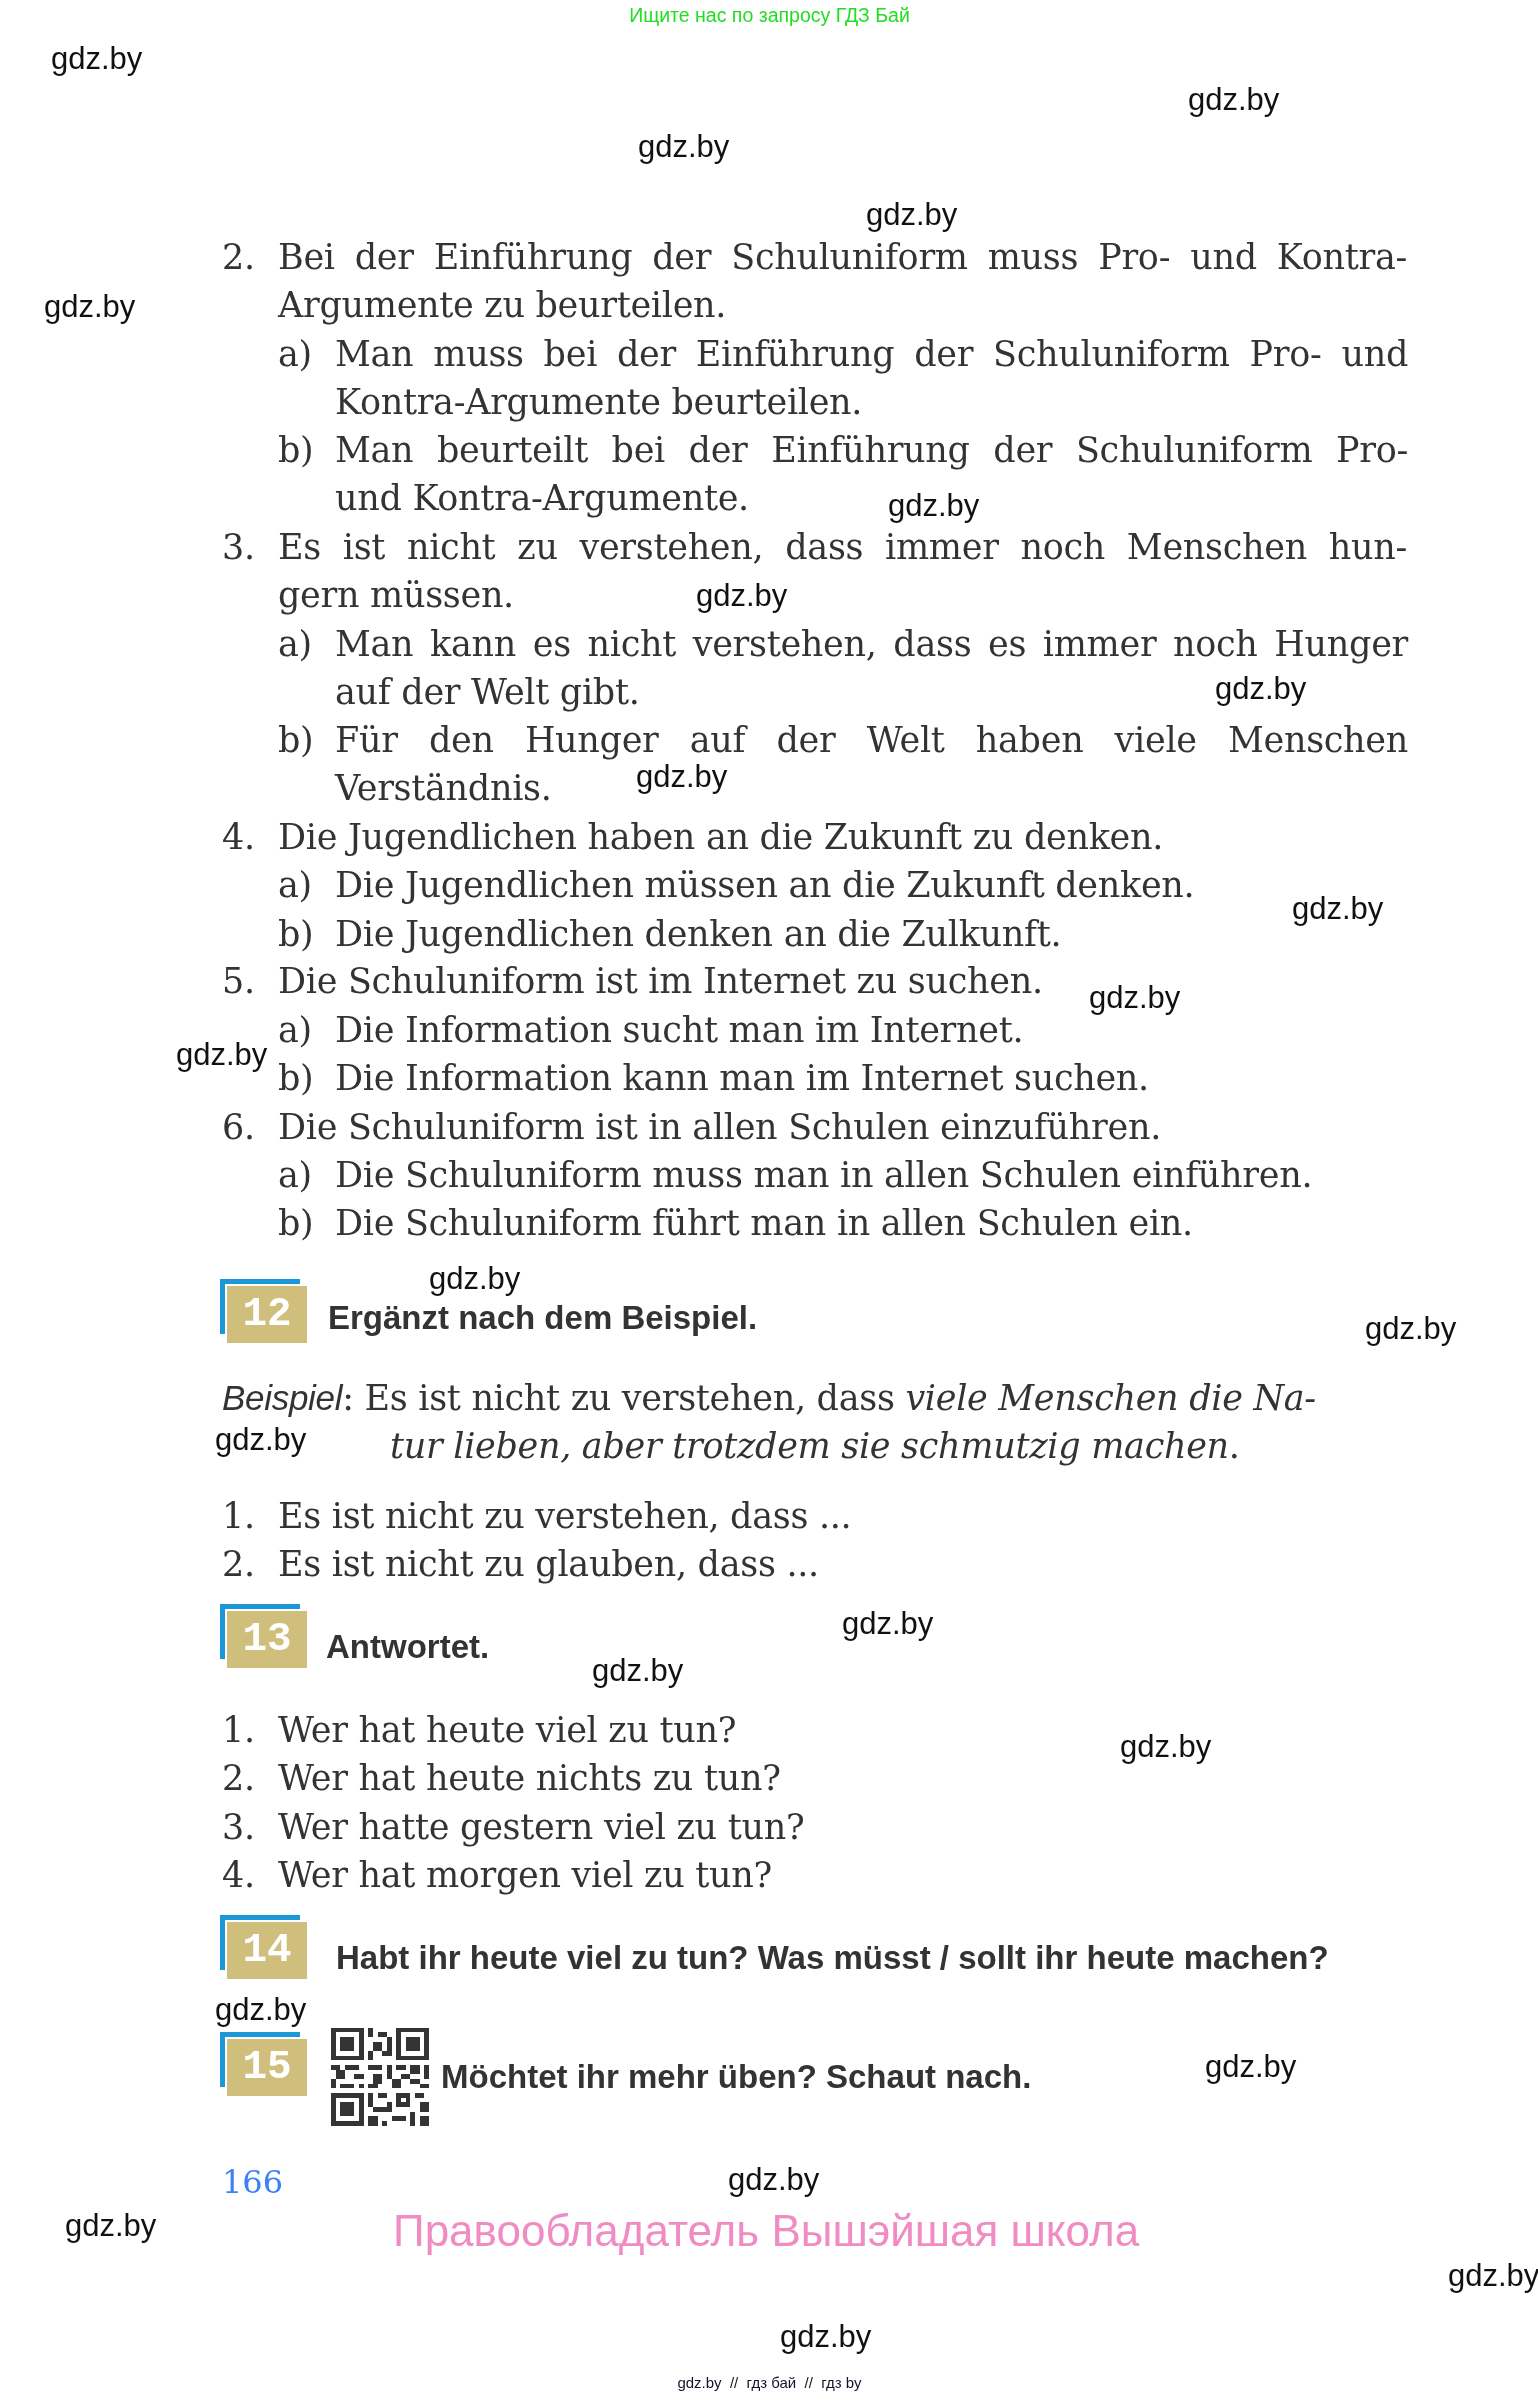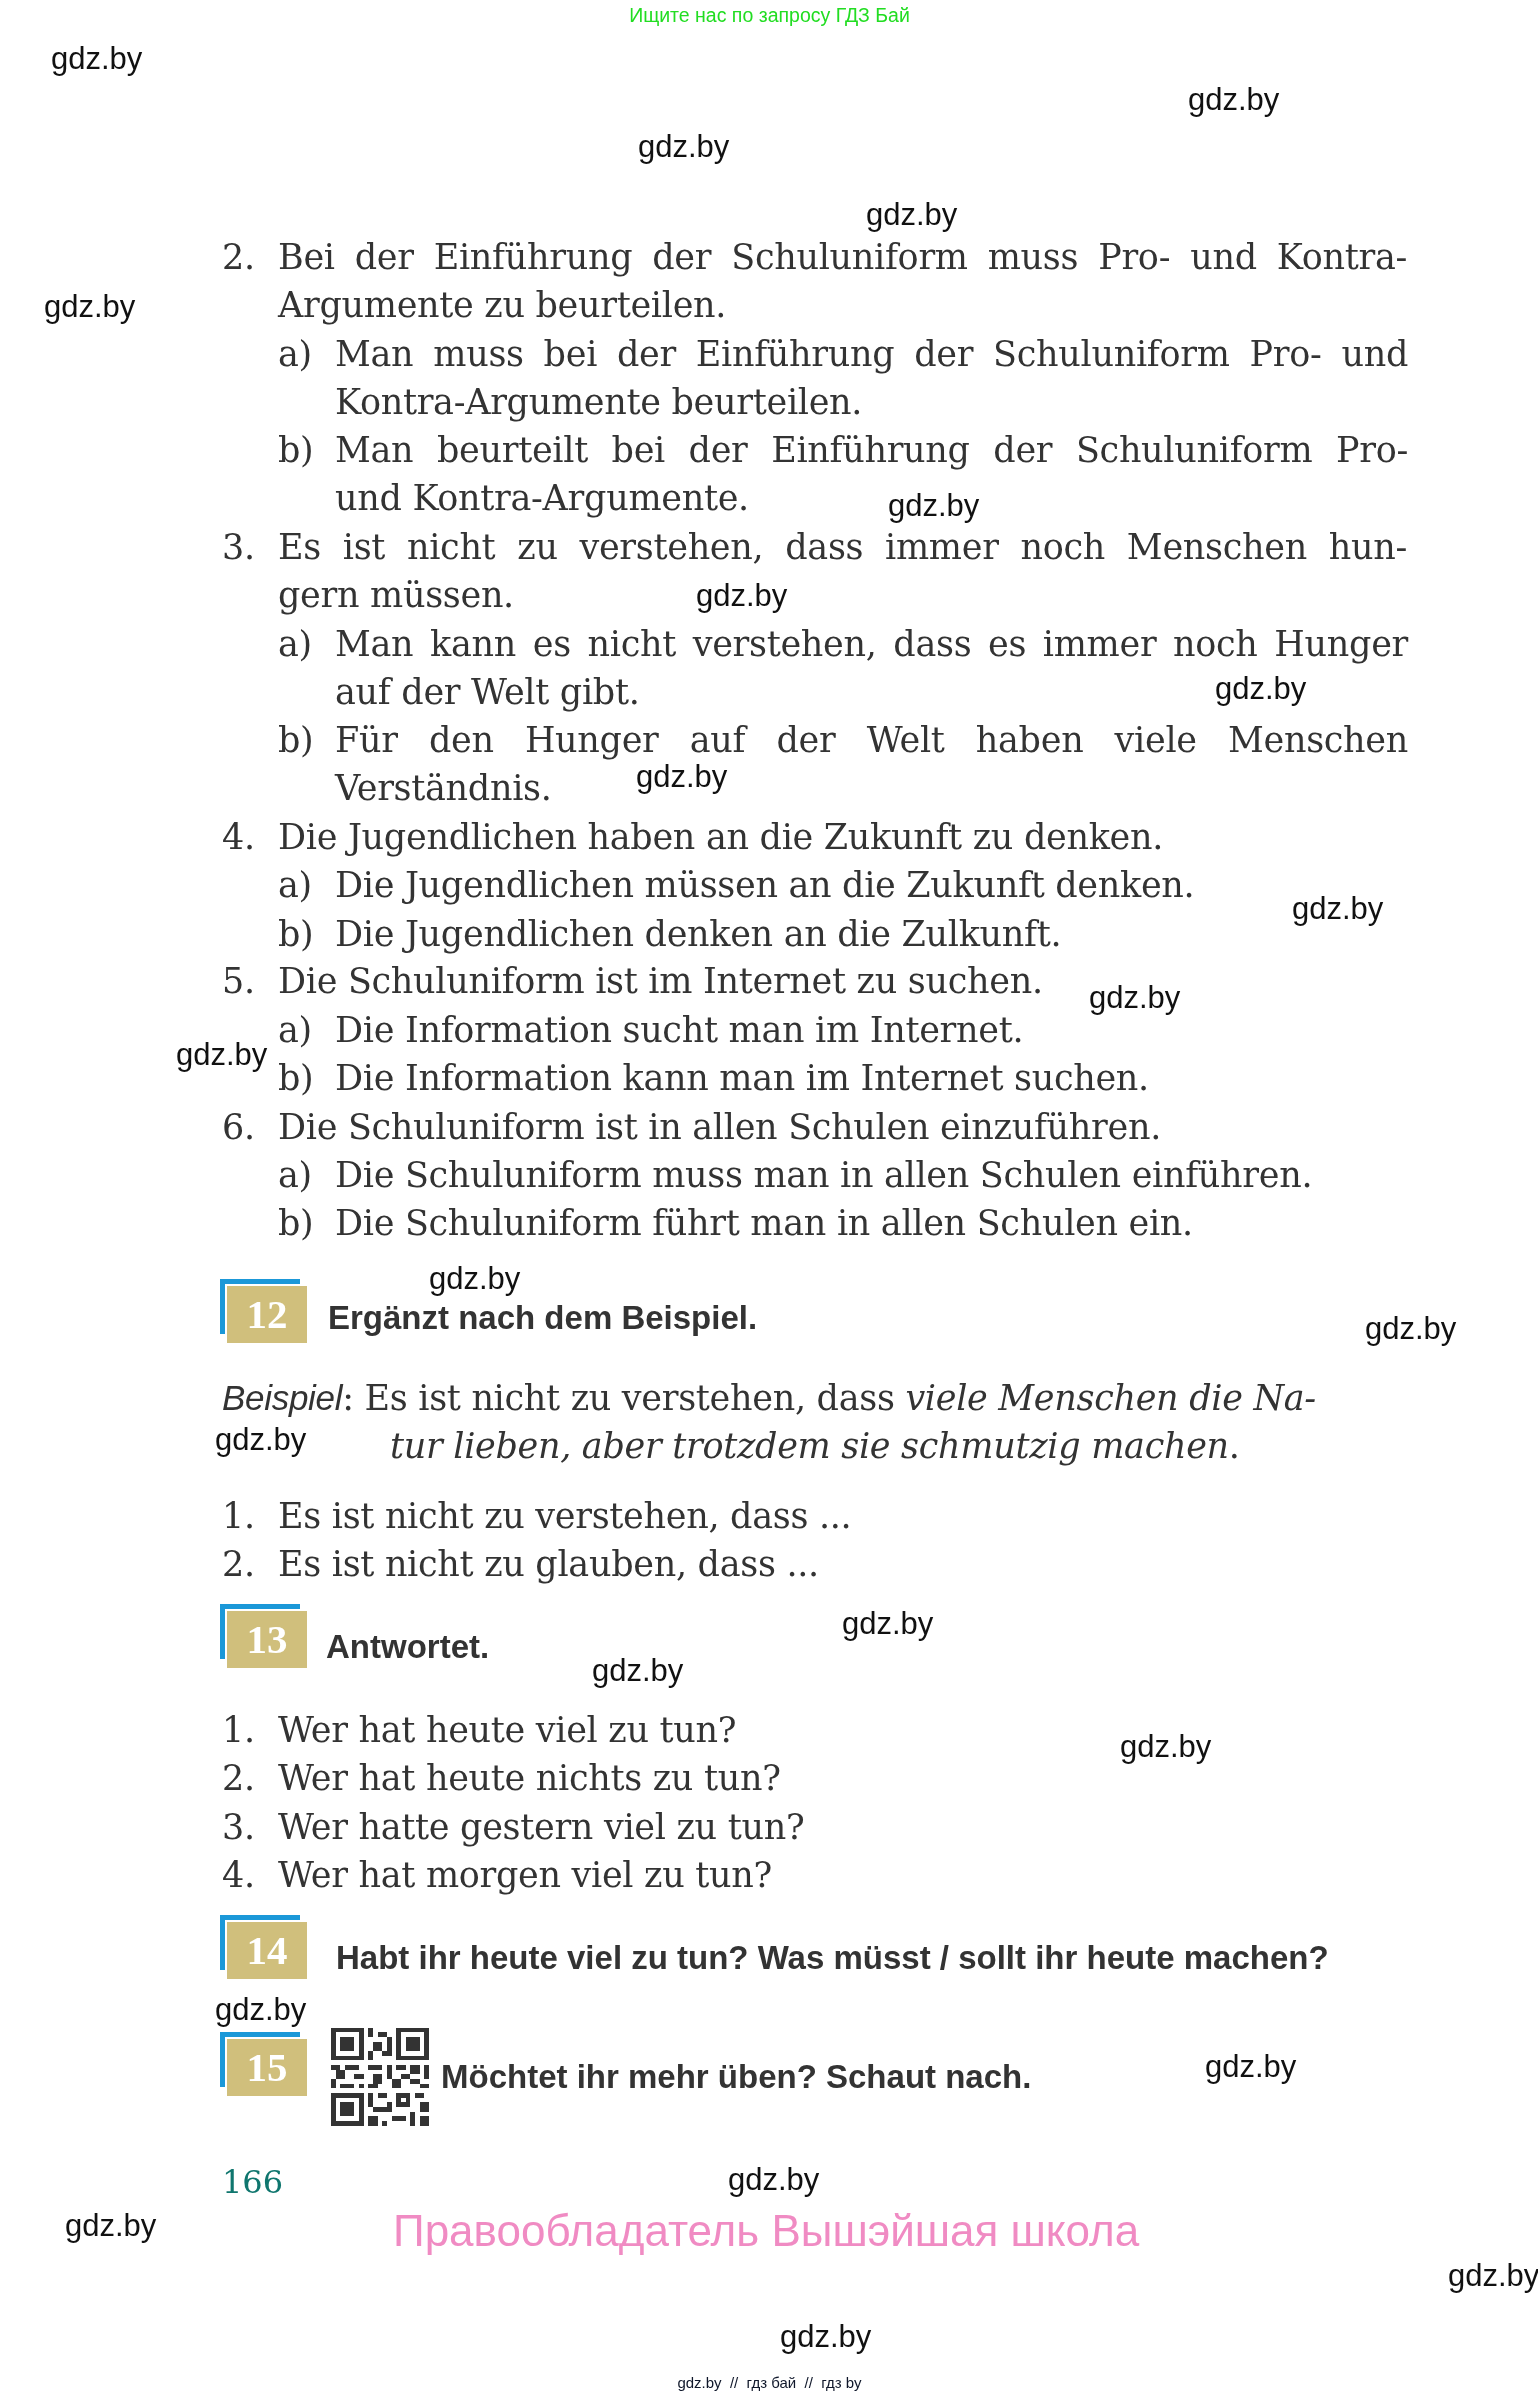--- a/index.html
+++ b/index.html
@@ -8,21 +8,21 @@
   .top-banner{left:0;width:1539px;top:3.5px;text-align:center;font-family:"Liberation Sans",sans-serif;font-size:19.5px;color:#22dd22;}
   .wm{font-family:"Liberation Sans",sans-serif;font-size:31px;color:#111;}
   .line{font-size:35px;line-height:48px;letter-spacing:-0.3px;}
   .num{position:absolute;left:222px;}
   .sub{position:absolute;left:278px;}
   .tx1{position:absolute;left:278px;}
   .tx2{position:absolute;left:335px;}
   .justify{display:block;text-align:justify;text-align-last:justify;}
   .badge{position:absolute;width:89px;height:64px;}
   .badge .blue{position:absolute;left:0;top:0;width:80px;height:55px;border-top:5.3px solid #1b98d8;border-left:5.3px solid #1b98d8;box-sizing:border-box;}
-  .badge .khaki{position:absolute;left:7px;top:7px;width:80px;height:57px;background:#d0bf7c;color:#fff;font-family:Liberation Serif, serif;font-weight:bold;font-size:41px;line-height:57px;text-align:center;}
+  .badge .khaki{position:absolute;left:7px;top:7px;width:80px;height:57px;background:#d0bf7c;color:#fff;font-family:Liberation Mono, monospace;font-weight:bold;font-size:41px;line-height:57px;text-align:center;}
   .task-title{font-family:"Liberation Sans",sans-serif;font-weight:bold;font-size:33px;color:#333;}
   .italic{font-style:italic;margin-top:6px;}
   .sans-italic{font-family:"Liberation Sans",sans-serif;font-style:italic;}
   .pink{font-family:"Liberation Sans",sans-serif;font-size:44px;color:#f08bc3;}
   .footer-links{font-family:"Liberation Sans",sans-serif;font-size:15px;color:#0f172a;}
   .qr{position:absolute;left:331px;top:2025px;width:98px;height:103px;}
 </style>
 </head>
 <body>
 
@@ -254,16 +254,16 @@
       <rect x="19" y="16" width="2" height="2"></rect>
     <rect x="12" y="16" width="1" height="2"></rect>
       <rect x="13" y="19" width="3" height="1"></rect>
       <rect x="17" y="18" width="1" height="3"></rect>
       <rect x="19" y="19" width="2" height="2"></rect>
       <rect x="11" y="20" width="1" height="1"></rect>
   </g>
 </svg>
 <div class="abs task-title" style="left:441px;top:2058px">Möchtet ihr mehr üben? Schaut nach.</div>
 
-<div class="abs" style="left:222px;top:2163px;font-size:32px;color:#0f766e">166</div>
+<div class="abs" style="left:222px;top:2163px;font-size:32px;color:#3b82f6">166</div>
 <div class="abs pink" style="left:393px;top:2206px">Правообладатель Вышэйшая школа</div>
 <div class="abs footer-links" style="left:0;width:1539px;top:2374px;text-align:center;white-space:pre">gdz.by  //  гдз бай  //  гдз by</div>
 
 
 </body></html>

